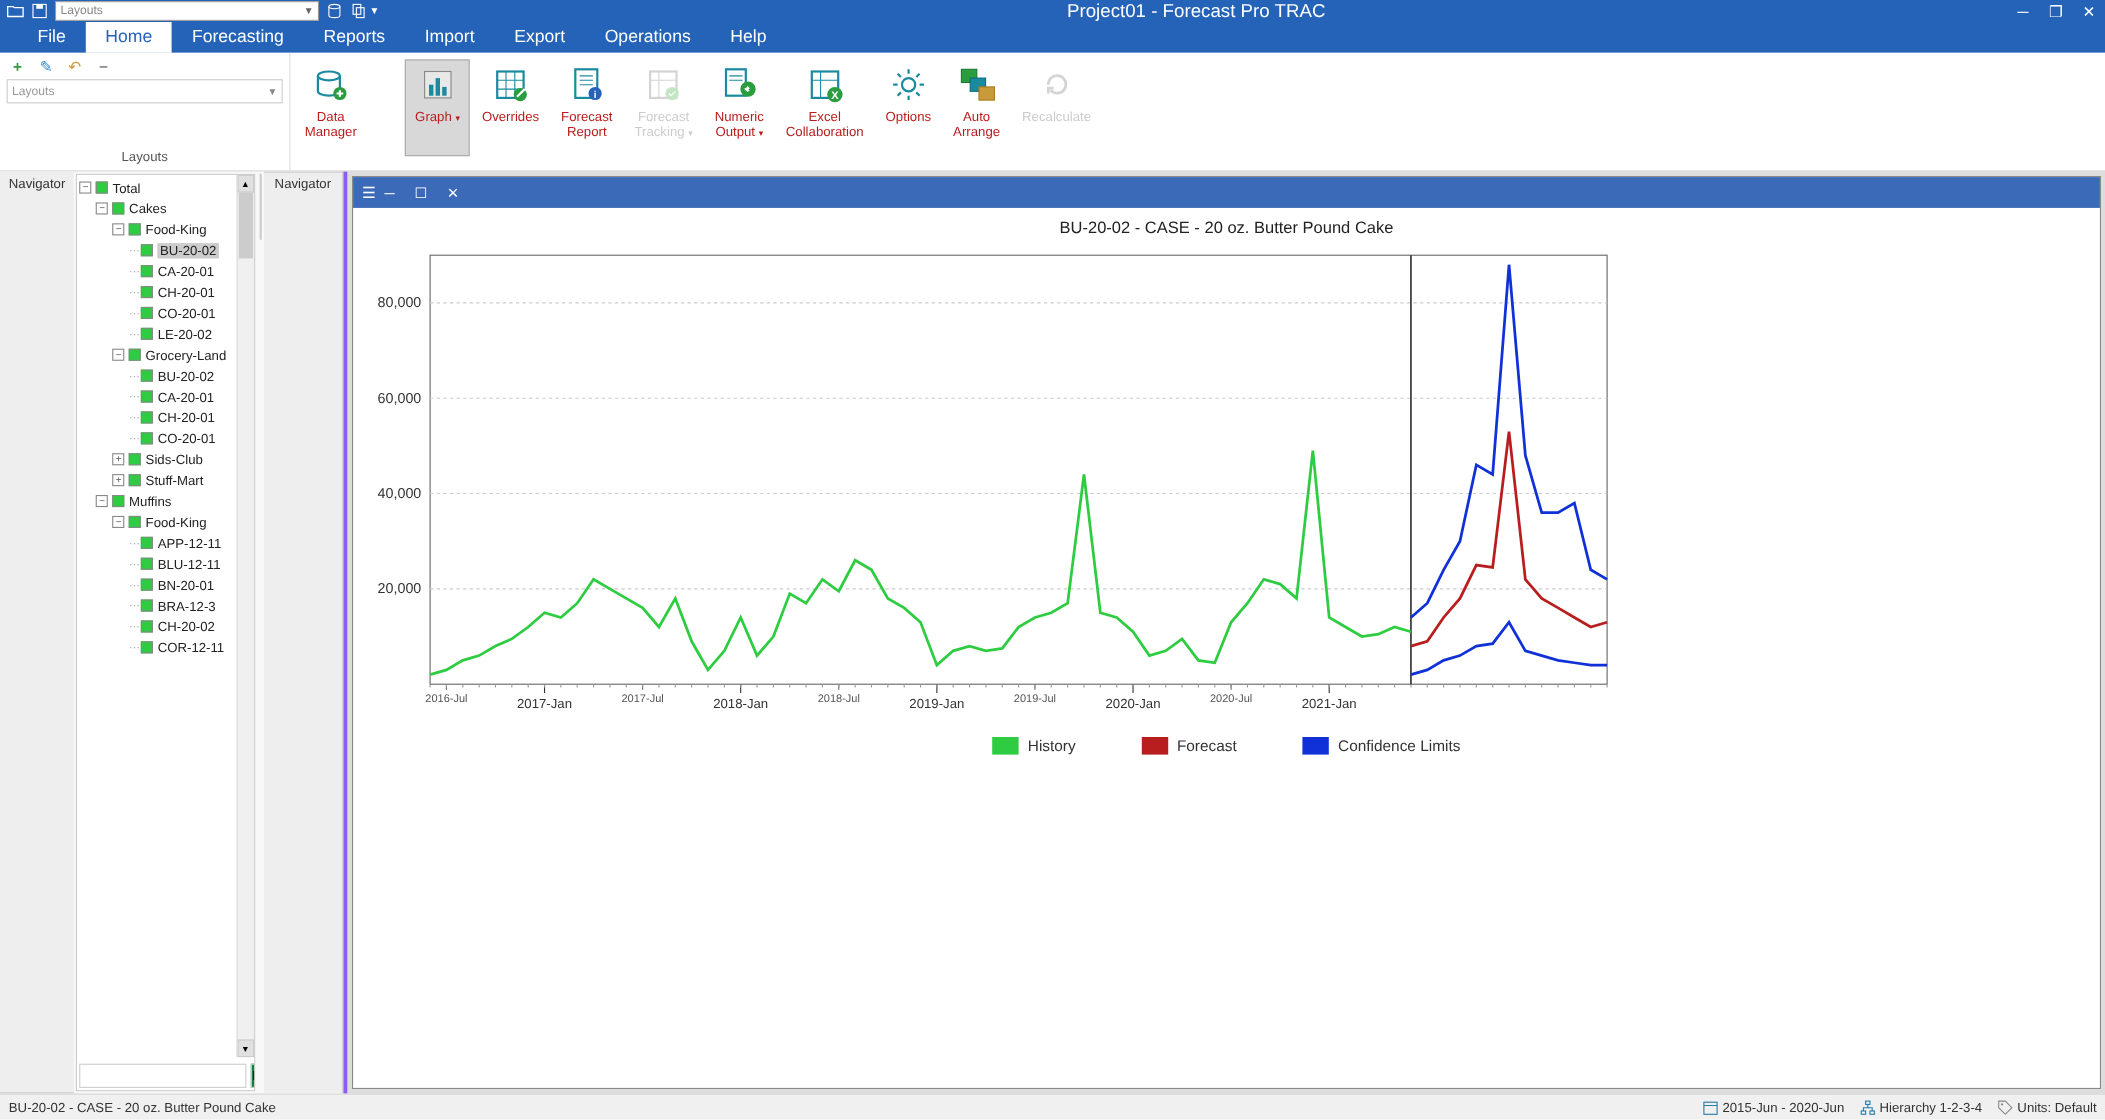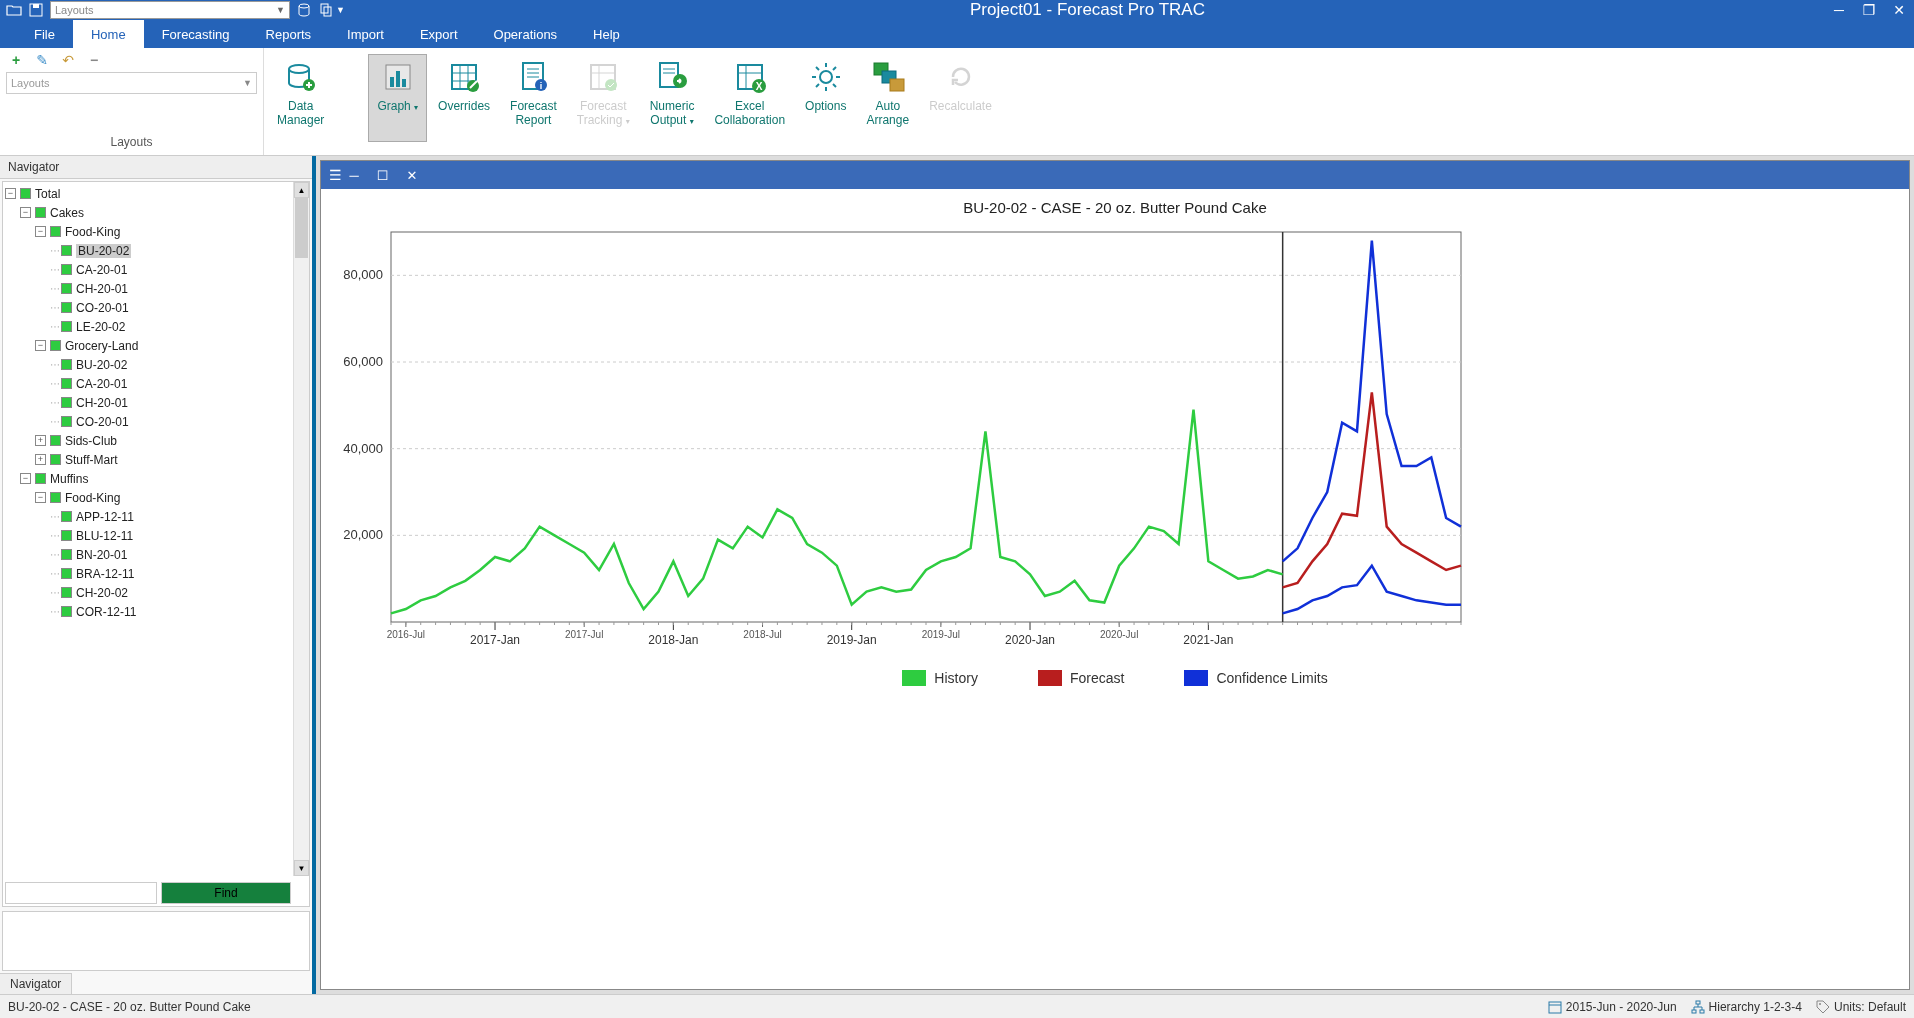--- a/index.html
+++ b/index.html
@@ -10,43 +10,43 @@
 .titlebar-left { display: flex; align-items: center; gap: 6px; }
 .titlebar-icon { width: 16px; height: 16px; display: inline-flex; align-items: center; justify-content: center; }
 .layouts-combo { background: #fff; border: 1px solid #999; width: 240px; height: 18px; font-size: 11px; padding: 0 4px; color: #888; display: flex; align-items: center; justify-content: space-between; }
 .layouts-combo .arrow { font-size: 9px; color: #666; }
 .titlebar-center { flex: 1; text-align: center; font-size: 17px; }
 .titlebar-right { display: flex; gap: 12px; }
 .titlebar-btn { width: 18px; height: 14px; cursor: pointer; display: inline-flex; align-items: center; justify-content: center; font-size: 14px; }
 
 
 .menubar { height: 28px; background: #2563b8; display: flex; align-items: stretch; padding-left: 16px; }
-.menu-item { padding: 0 18px; color: #fff; font-size: 13px; display: flex; align-items: center; cursor: pointer; }
+.menu-item { padding: 0 18px; color: #fff; font-size: 16px; display: flex; align-items: center; cursor: pointer; }
 .menu-item.active { background: #fff; color: #2563b8; }
 
 
 .ribbon-area { background: #fff; border-bottom: 1px solid #ccc; height: 108px; display: flex; }
 .ribbon-left { width: 264px; border-right: 1px solid #ddd; display: flex; flex-direction: column; }
 .layout-tools { height: 24px; display: flex; align-items: center; gap: 10px; padding: 4px 8px; }
 .tool-icon { width: 16px; height: 16px; cursor: pointer; display: inline-flex; align-items: center; justify-content: center; font-size: 14px; }
 .layout-combo2 { border: 1px solid #ccc; height: 22px; margin: 0 6px; font-size: 11px; color: #999; padding: 2px 4px; display: flex; align-items: center; justify-content: space-between; }
 .layouts-label { text-align: center; font-size: 12px; color: #555; margin-top: auto; padding-bottom: 6px; }
 .ribbon-buttons { display: flex; align-items: flex-start; padding: 6px 4px; gap: 2px; }
 .ribbon-btn { display: flex; flex-direction: column; align-items: center; justify-content: flex-start; padding: 4px 8px; cursor: pointer; border: 1px solid transparent; min-width: 56px; height: 88px; text-align: center; }
 .ribbon-btn.active { background: #d8d8d8; border: 1px solid #aaa; margin-left: 33px; }
 .ribbon-btn.disabled { opacity: 0.5; cursor: default; }
 .ribbon-btn-icon { width: 36px; height: 36px; margin-bottom: 4px; display: flex; align-items: center; justify-content: center; }
-.ribbon-btn-label { font-size: 12px; color: #0f766e; line-height: 1.2; }
+.ribbon-btn-label { font-size: 12px; color: #b91c1c; line-height: 1.2; }
 .ribbon-btn.disabled .ribbon-btn-label { color: #999; }
 
 
 .main-area { display: flex; height: calc(100vh - 20px - 28px - 108px - 24px); }
 
 
-.nav-panel { width: 316px; border-right: 4px solid #0369a1; display: flex; flex-direction: column; background: #f8f8f8; }
+.nav-panel { width: 316px; border-right: 4px solid #8b5cf6; display: flex; flex-direction: row; background: #f8f8f8; }
 .nav-header { background: #eee; border-bottom: 1px solid #ccc; padding: 4px 8px; font-size: 12px; color: #333; }
 .nav-tree-wrap { flex: 1; background: #fff; border: 1px solid #ccc; margin: 2px; position: relative; overflow: hidden; }
 .nav-tree { font-size: 12px; padding: 2px; overflow-y: auto; height: calc(100% - 30px); }
 .nav-scrollbar { position: absolute; right: 0; top: 0; bottom: 30px; width: 16px; background: #f0f0f0; border-left: 1px solid #ddd; }
 .scroll-btn { height: 16px; background: #e0e0e0; border: 1px solid #ccc; display: flex; align-items: center; justify-content: center; font-size: 8px; cursor: pointer; }
 .scroll-thumb { position: absolute; top: 16px; height: 60px; left: 1px; right: 1px; background: #ccc; }
 .tree-row { display: flex; align-items: center; height: 19px; white-space: nowrap; cursor: pointer; }
 .tree-toggle { width: 11px; height: 11px; border: 1px solid #888; display: inline-flex; align-items: center; justify-content: center; font-size: 9px; line-height: 1; margin-right: 4px; background: #fff; color: #555; }
 .tree-spacer { width: 15px; display: inline-block; }
 .tree-dots { color: #aaa; font-size: 10px; letter-spacing: -1px; margin-right: 2px; }
@@ -430,21 +430,21 @@
             <span class="tree-dots">⋯</span>
             <span class="node-box green"></span>
             <span class="tree-label">BN-20-01</span>
           </div>
           <div class="tree-row">
             <span class="tree-spacer"></span>
             <span class="tree-spacer"></span>
             <span class="tree-spacer"></span>
             <span class="tree-dots">⋯</span>
             <span class="node-box green"></span>
-            <span class="tree-label">BRA-12-11</span>
+            <span class="tree-label">BRA-12-3</span>
           </div>
           <div class="tree-row">
             <span class="tree-spacer"></span>
             <span class="tree-spacer"></span>
             <span class="tree-spacer"></span>
             <span class="tree-dots">⋯</span>
             <span class="node-box green"></span>
             <span class="tree-label">CH-20-02</span>
           </div>
           <div class="tree-row">

